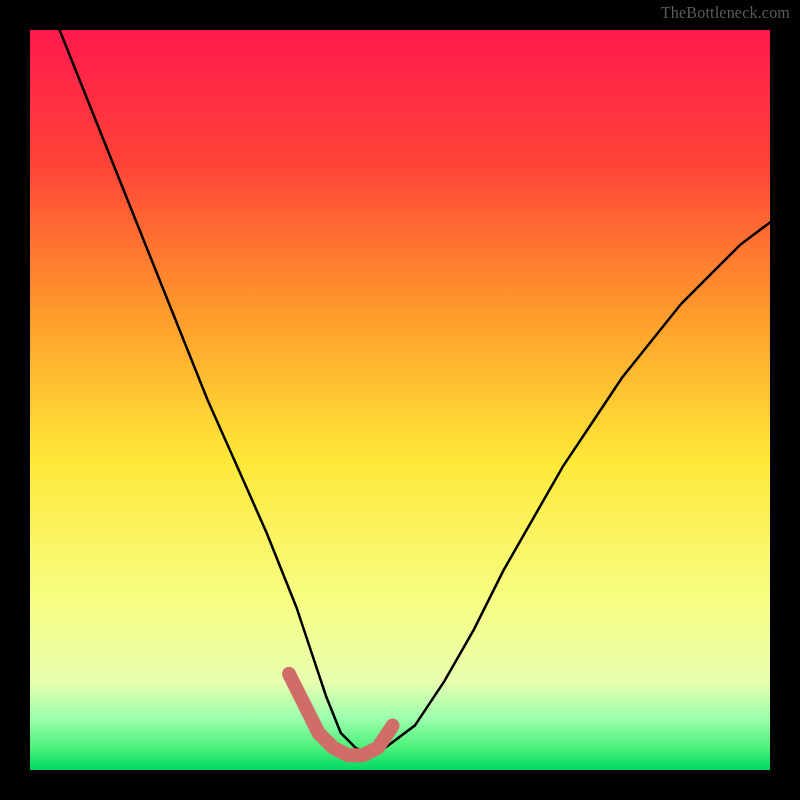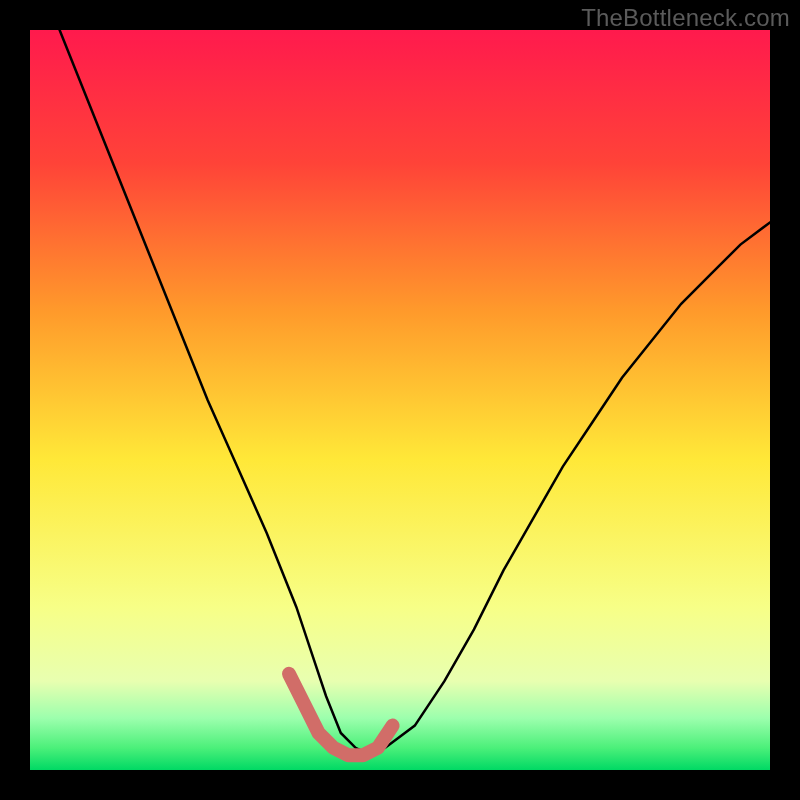--- a/index.html
+++ b/index.html
@@ -25,23 +25,24 @@
     left: 30px;
     width: 740px;
     height: 740px;
     overflow: hidden;
   }
   .watermark {
     position: absolute;
     top: 4px;
     right: 10px;
     color: #5b5b5b;
-    font-size: 24px;
+    font-size: 16px;
     font-weight: 500;
     letter-spacing: 0.2px;
+    font-family: Liberation Serif, serif;
   }
   svg { display: block; }
 </style>
 </head>
 <body>
 
 <div class="frame">
 
   <div class="watermark">TheBottleneck.com</div>
 

